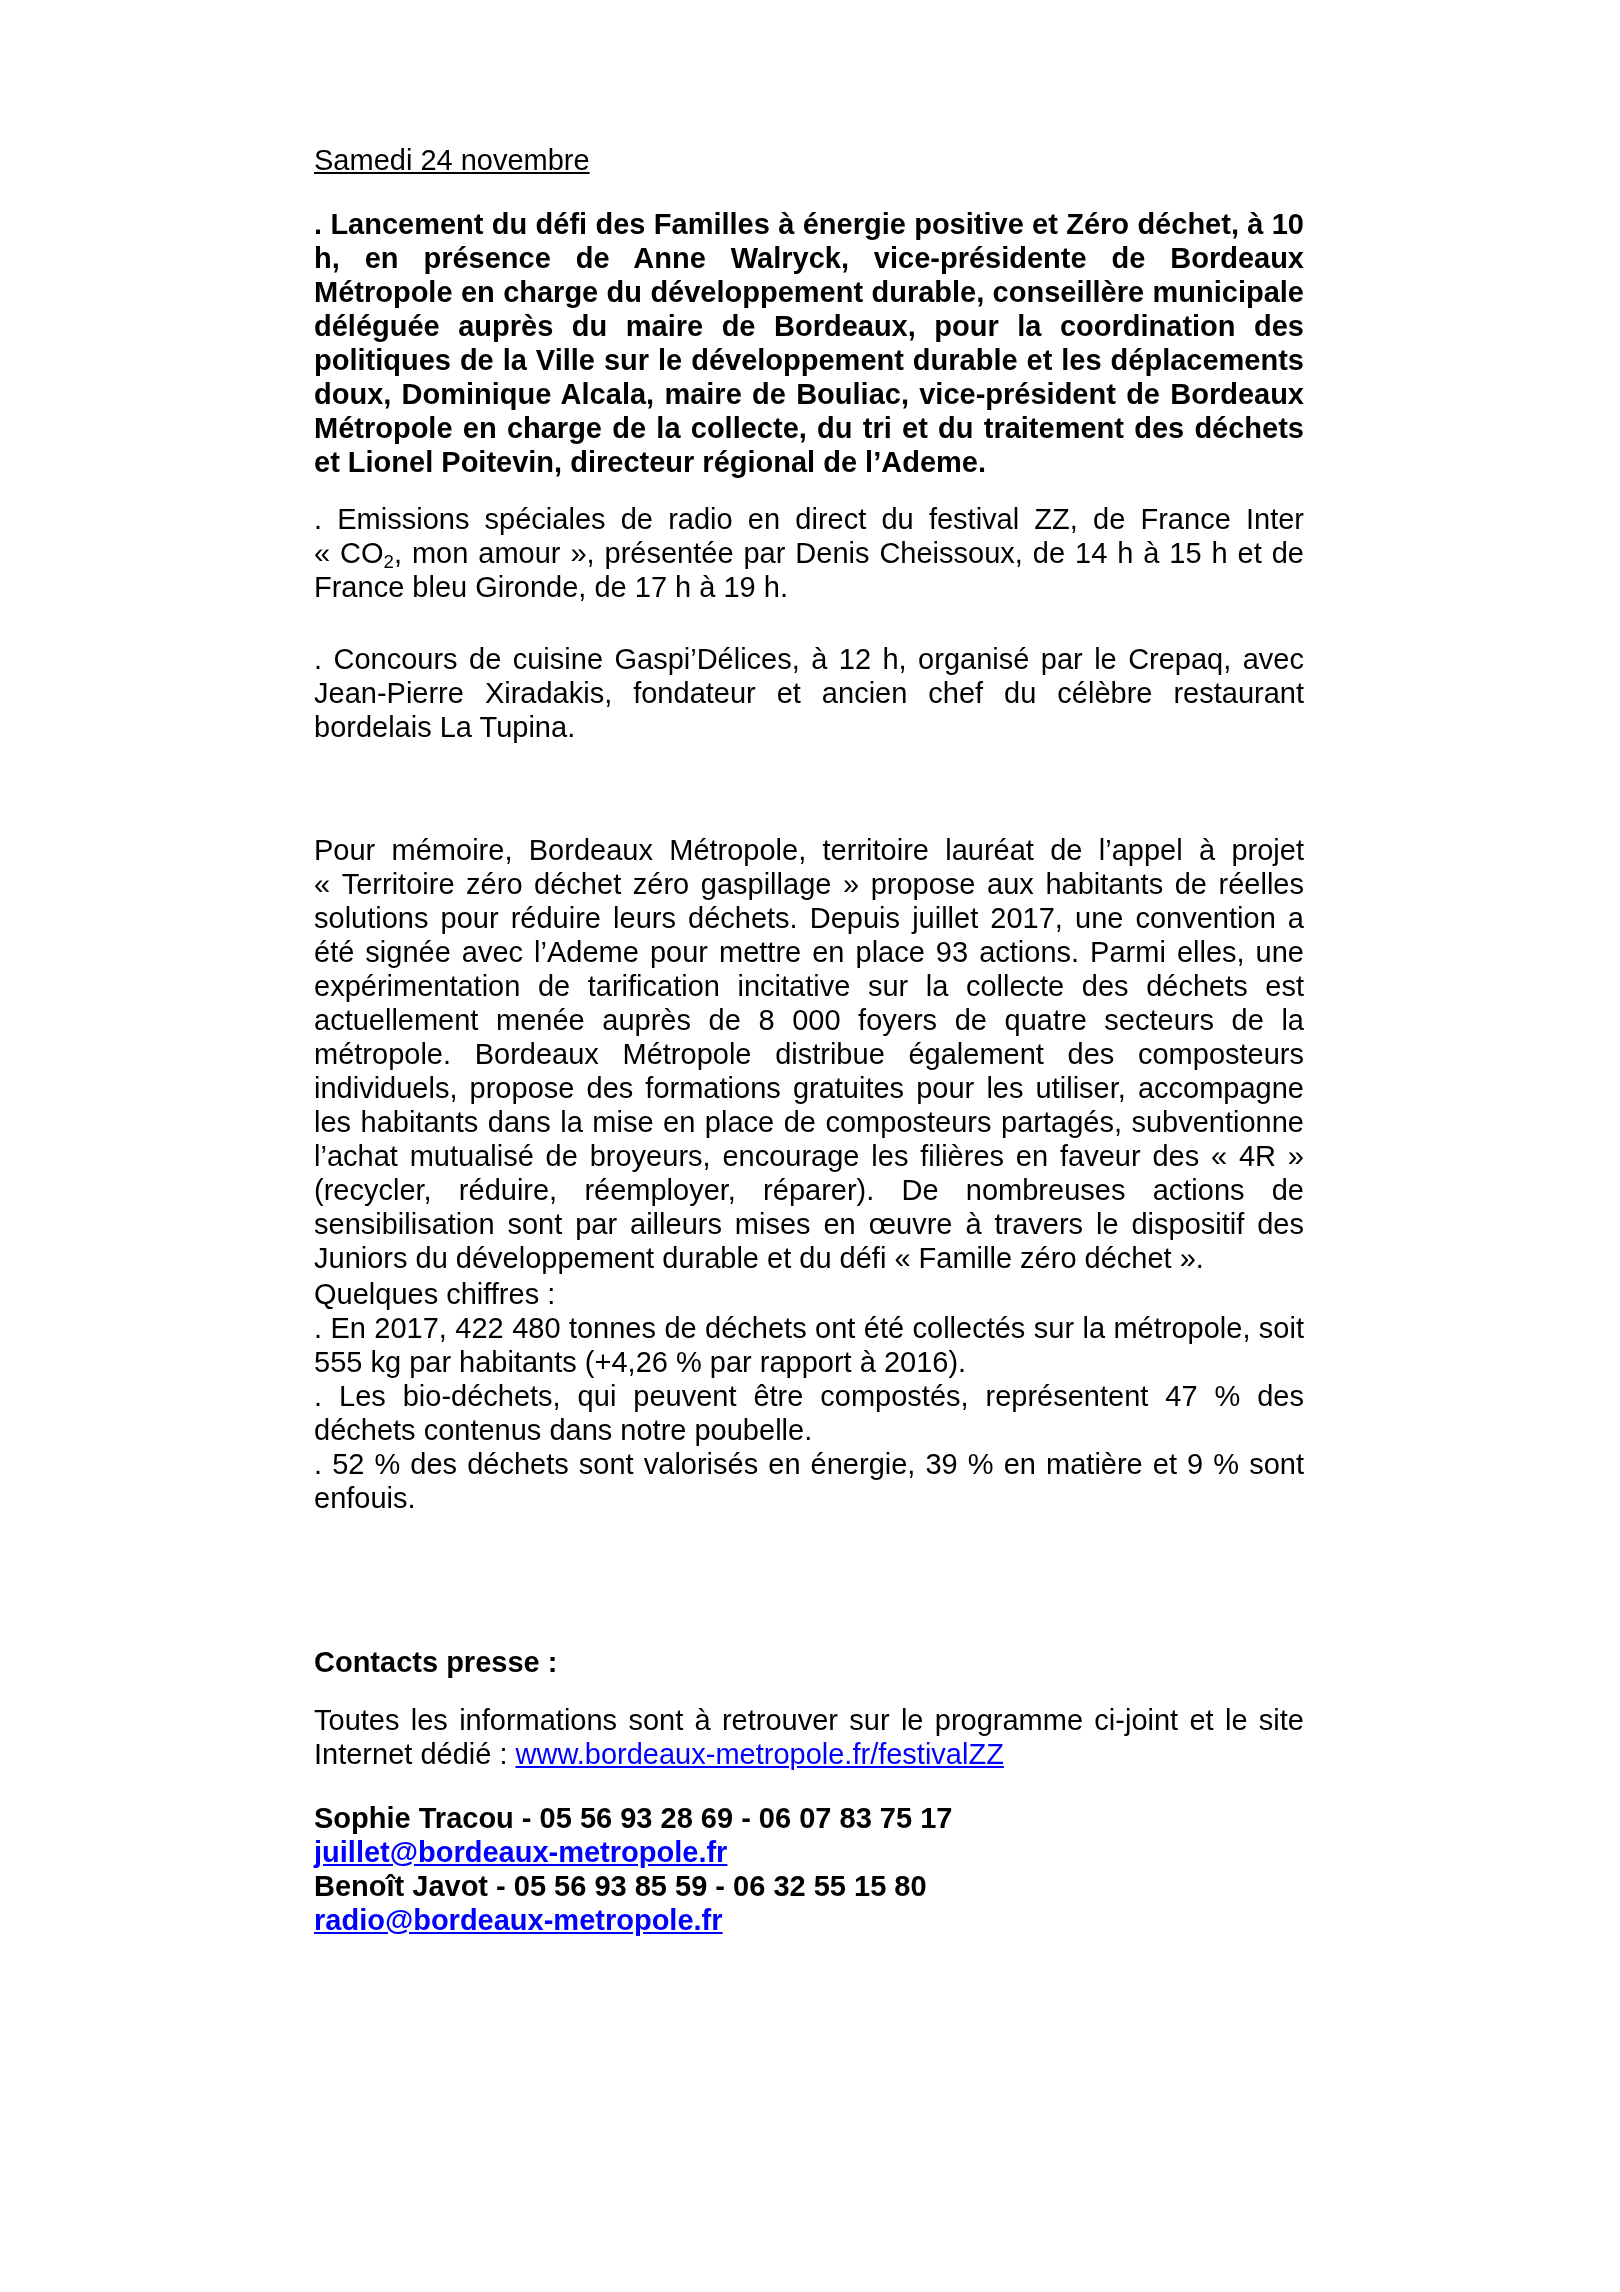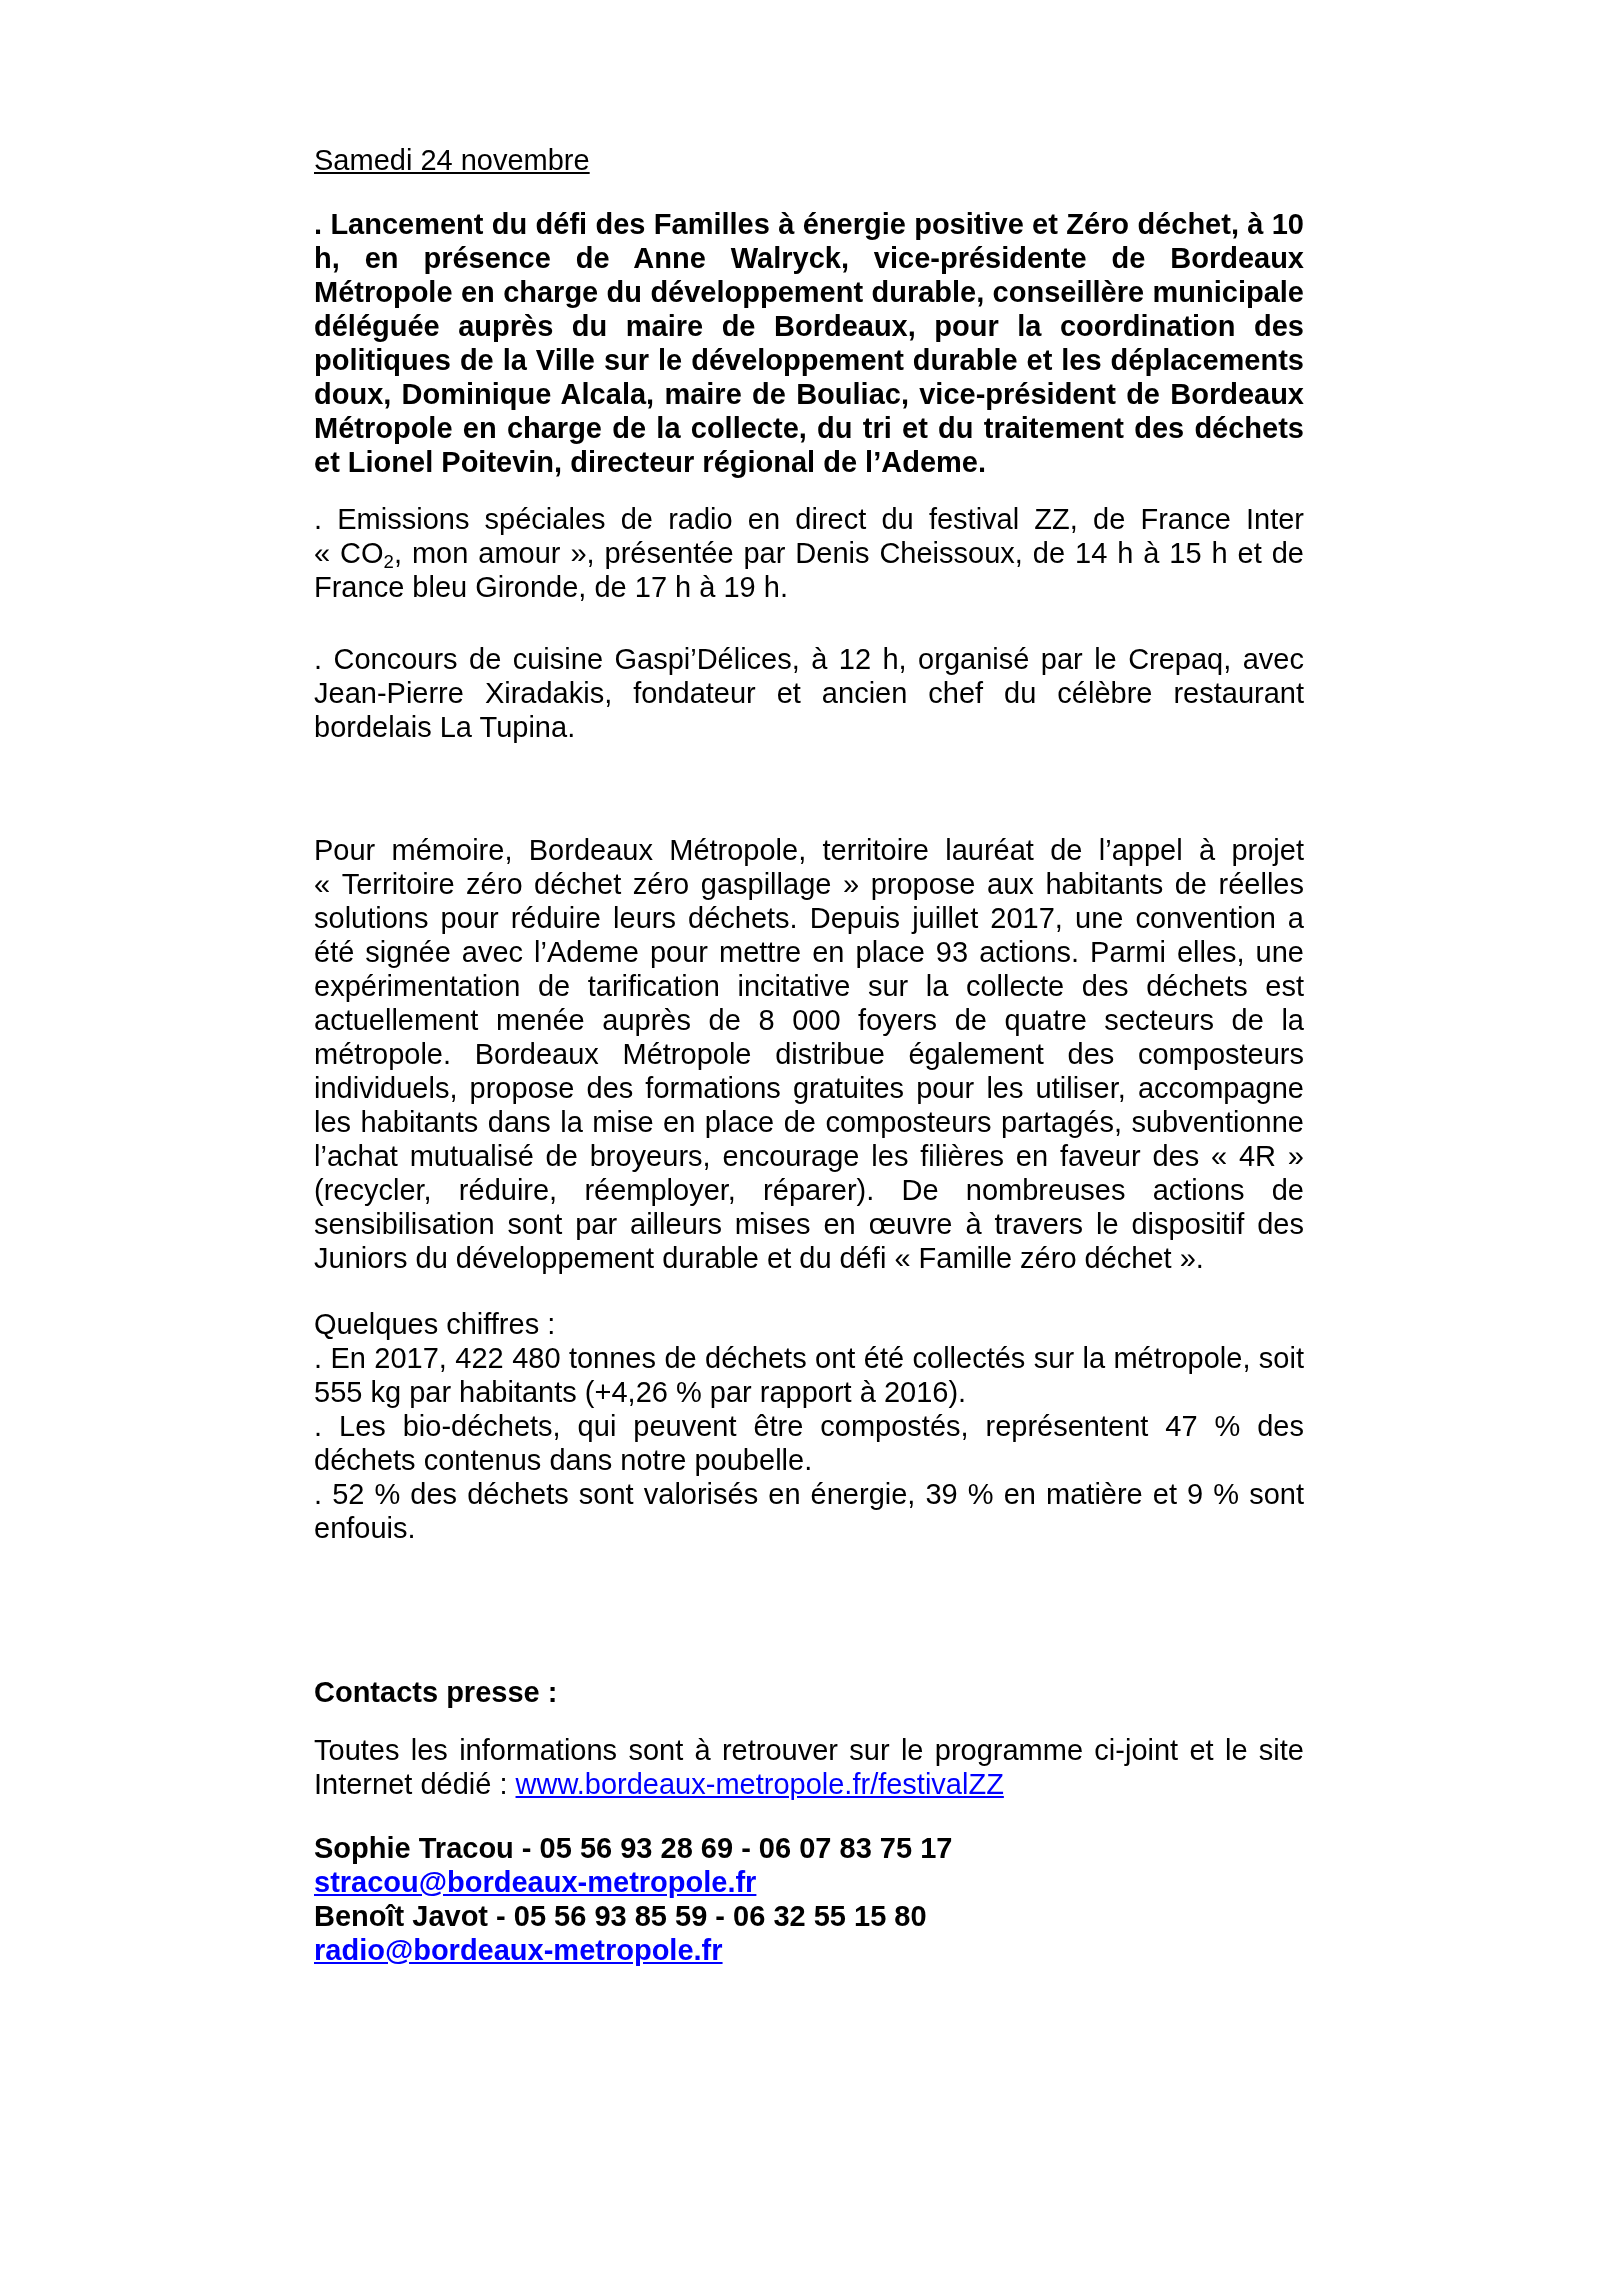--- a/index.html
+++ b/index.html
@@ -19,21 +19,21 @@
     left: 314px;
     top: 143px;
     width: 990px;
   }
   .para { text-align: justify; margin: 0; }
   .heading { text-decoration: underline; margin: 0; }
   .mt-p1 { margin-top: 30px; font-weight: bold; }
   .mt-p2 { margin-top: 22.5px; }
   .mt-p3 { margin-top: 38px; }
   .mt-pm { margin-top: 89px; }
-  .mt-qc { margin-top: 32px; }
+  .mt-qc { margin-top: 2px; }
   .mt-info { margin-top: 24.5px; }
   .mt-cp { margin-top: 130px; }
   .mt-contacts { margin-top: 30px; }
   .bold { font-weight: bold; }
   a.doc-link {
     color: #0000ff;
     text-decoration: underline;
     cursor: pointer;
   }
   a.email-link { font-weight: bold; }
@@ -65,20 +65,20 @@
       <p class="para">. Les bio-déchets, qui peuvent être compostés, représentent 47 % des déchets contenus dans notre poubelle.</p>
       <p class="para">. 52 % des déchets sont valorisés en énergie, 39 % en matière et 9 % sont enfouis.</p>
     </div>
 
     <p class="para mt-cp bold">Contacts presse :</p>
 
     <p class="para mt-info"><span>Toutes les informations sont à retrouver sur le programme ci-joint et le site Internet dédié : </span><a class="doc-link">www.bordeaux-metropole.fr/festivalZZ</a></p>
 
     <div class="mt-contacts">
       <p class="para bold">Sophie Tracou - 05 56 93 28 69 - 06 07 83 75 17</p>
-      <p class="para"><a class="doc-link email-link">stracou@bordeaux-metropole.fr</a></p>
+      <p class="para"><a class="doc-link email-link">juillet@bordeaux-metropole.fr</a></p>
       <p class="para bold">Benoît Javot - 05 56 93 85 59 - 06 32 55 15 80</p>
       <p class="para"><a class="doc-link email-link">radio@bordeaux-metropole.fr</a></p>
     </div>
 
   </div>
 </div>
 
 
 </body></html>

